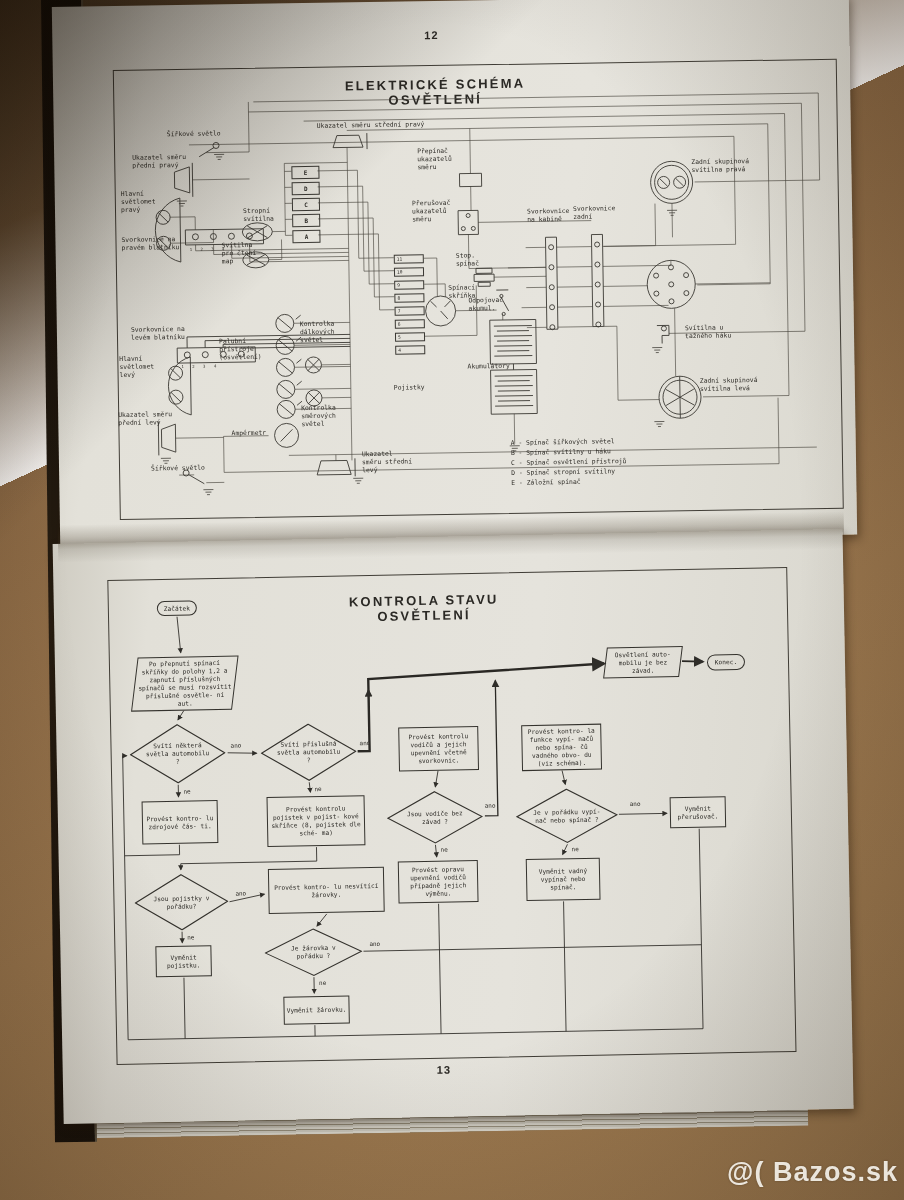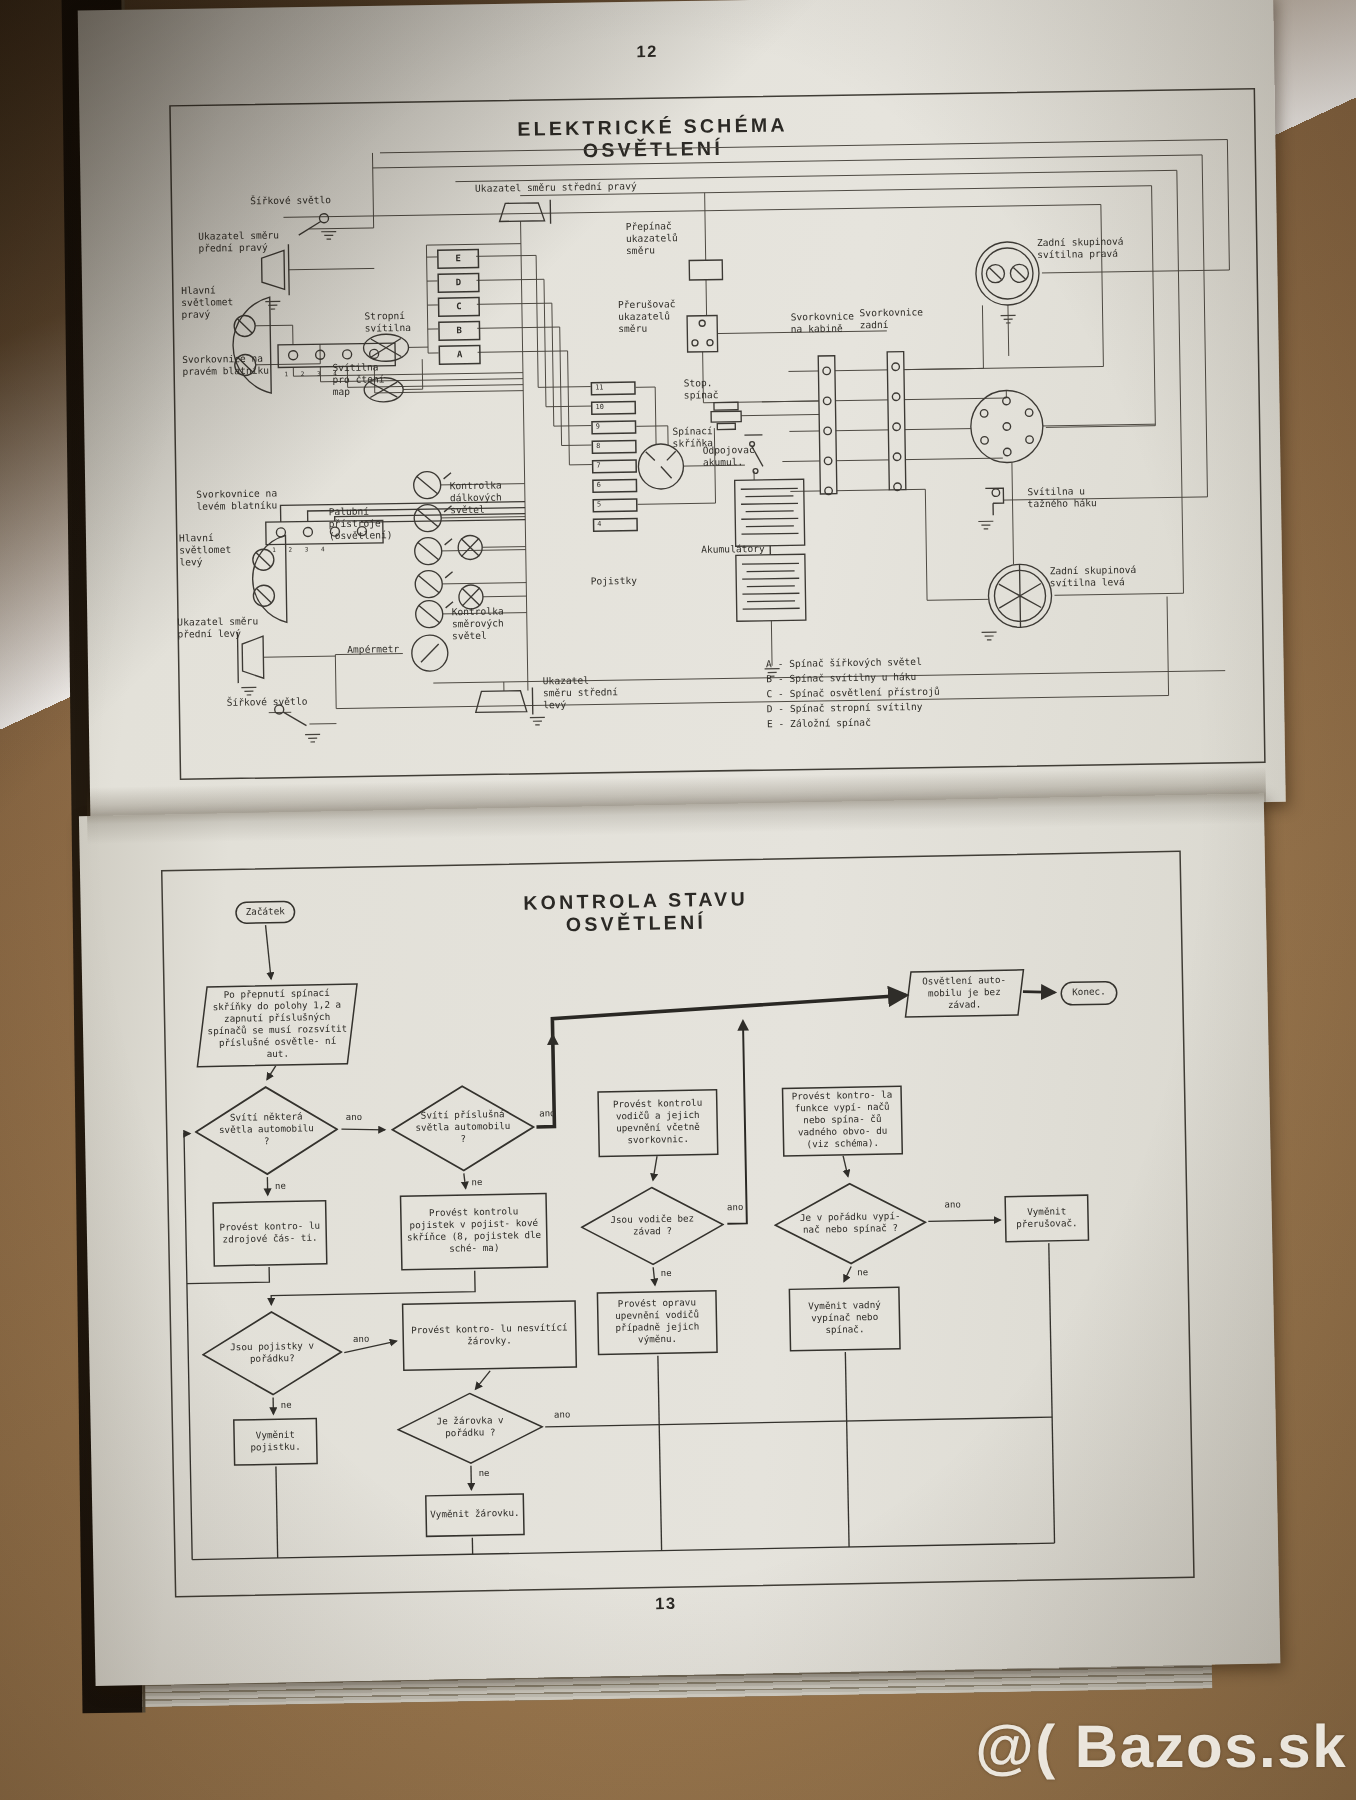--- a/index.html
+++ b/index.html
@@ -33,21 +33,21 @@
     font-size:6.2px;line-height:1.28;color:#2d2b27;box-sizing:border-box;padding:2px;}
   .fbox{border:1px solid #34322d;background:rgba(229,227,219,.6);}
   .foval{border:1.2px solid #34322d;border-radius:9px;}
   .fskew{border:1px solid #34322d;transform:skewX(-8deg);}
   .fskew>span{transform:skewX(8deg);display:block;}
   .fdia{padding:0;}
   .fdia .dshape{position:absolute;inset:0;width:100%;height:100%;}
   .fdia .dtext{position:relative;width:72%;z-index:1;}
   .elabel{position:absolute;font-size:6px;color:#2d2b27;}
   .wm{position:absolute;right:6px;bottom:12px;z-index:50;font-family:"Liberation Sans",sans-serif;font-weight:bold;
-    font-size:40px;color:rgba(246,243,236,.92);text-shadow:0 0 2px rgba(60,40,20,.5);letter-spacing:1px;margin-left:36px;}
+    font-size:27px;color:rgba(246,243,236,.92);text-shadow:0 0 2px rgba(60,40,20,.5);letter-spacing:1px;margin-left:36px;}
 </style>
 </head>
 <body>
 
 <div class="sheet-stack"></div>
 <div class="dark-strip"></div>
 
 <div class="page page-top">
   <div class="pnum" style="left:372px;top:28px;">12</div>
   <div class="ptitle" style="left:262px;top:76px;width:240px;">ELEKTRICKÉ SCHÉMA OSVĚTLENÍ</div>

